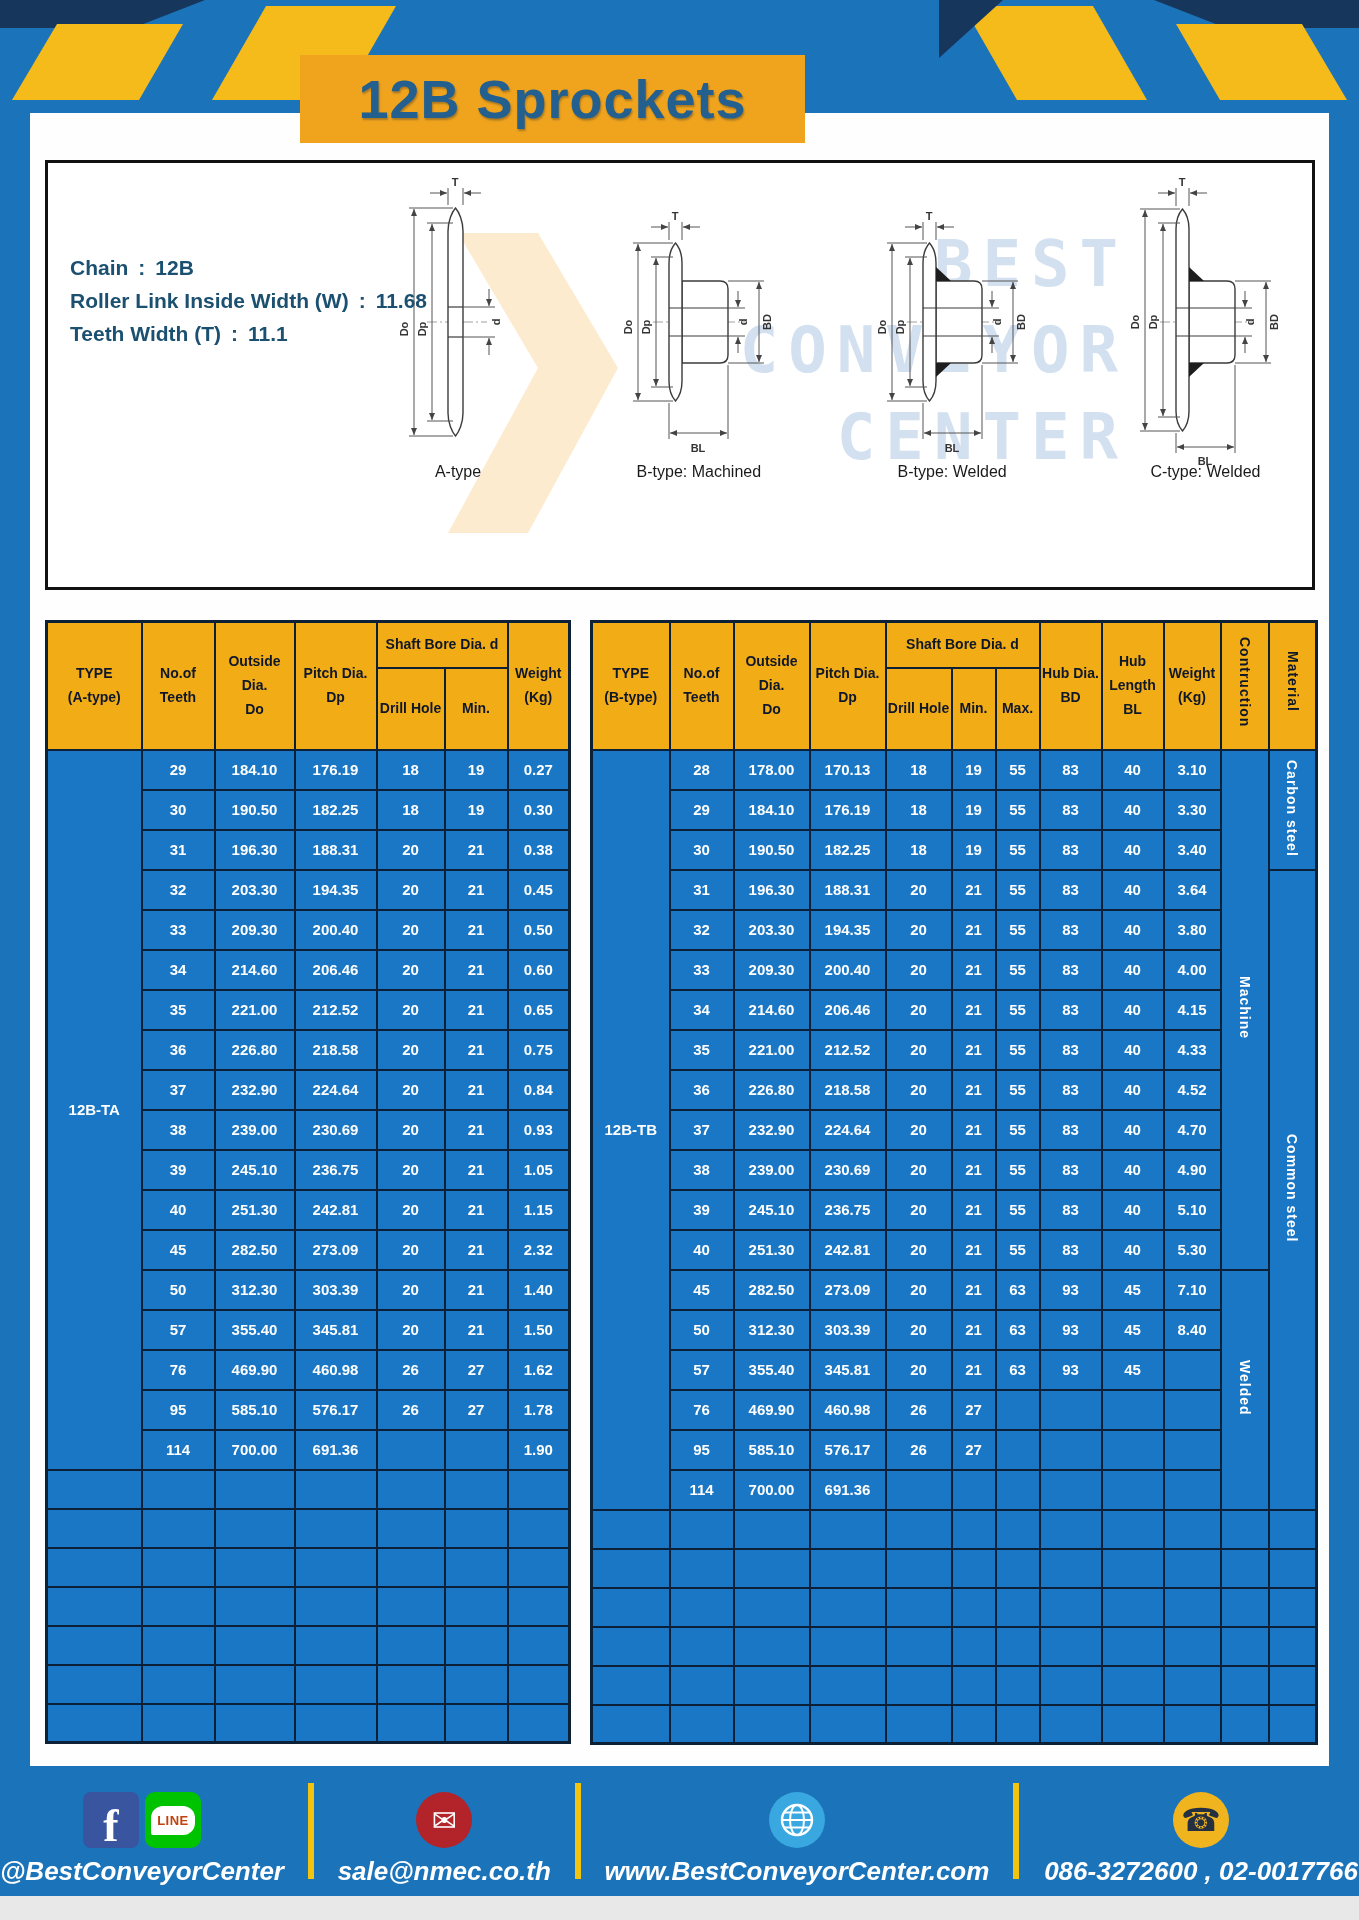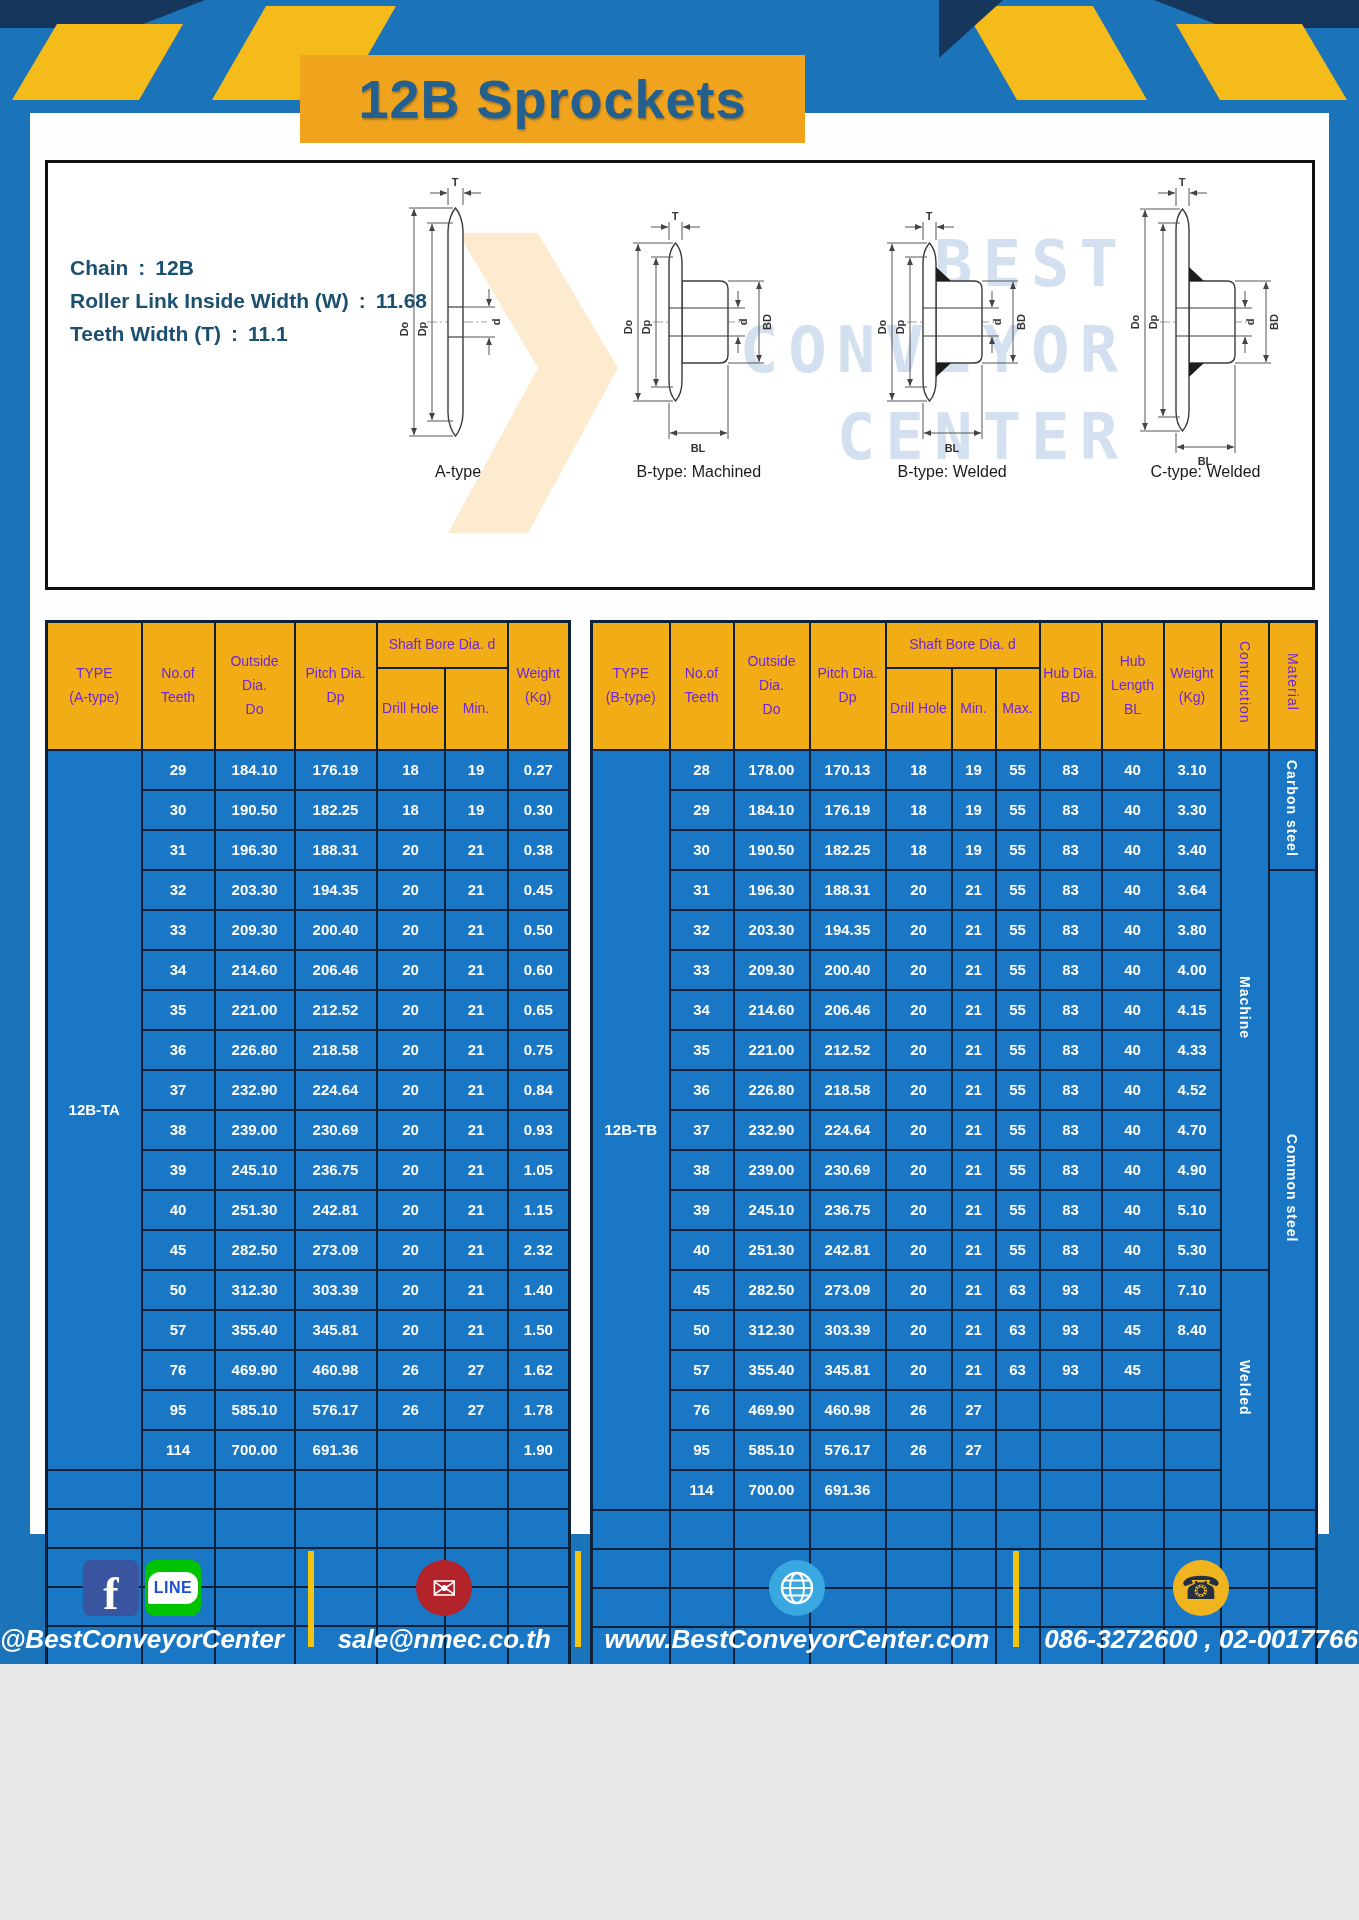--- a/index.html
+++ b/index.html
@@ -1,16 +1,16 @@
 <!DOCTYPE html>
 <html><head>
 <meta charset="utf-8">
 <style>
   html,body{margin:0;padding:0;background:#e8e8e8;font-family:"Liberation Sans",sans-serif;}
-  .page{position:relative;width:1359px;height:1664px;background:#1b73b9;overflow:hidden;margin:0 auto;}
+  .page{position:relative;width:1359px;height:1896px;background:#1b73b9;overflow:hidden;margin:0 auto;}
   .white-area{position:absolute;left:30px;right:30px;top:113px;bottom:130px;background:#fefefe;}
 
   
   .band-group{position:absolute;top:0;width:420px;height:113px;}
   .band-left{left:0;}
   .band-right{right:0;transform:scaleX(-1);}
   .band-group .shape{position:absolute;inset:0;}
   .navy-a{background:#16365c;clip-path:polygon(0 0,205px 0,133px 28px,0 28px);}
   .stripe-1{background:#f5bb1a;clip-path:polygon(12px 100px,57px 24px,183px 24px,139px 100px);}
   .stripe-2{background:#f5bb1a;clip-path:polygon(212px 100px,266px 6px,396px 6px,342px 100px);}
@@ -42,21 +42,21 @@
   .diag .bore{stroke:#3b3b3b;stroke-width:1.2;}
   .diag text{fill:#333;font-size:11px;font-weight:bold;font-family:"Liberation Sans",sans-serif;}
 
   
   table.data-table{border-collapse:collapse;table-layout:fixed;position:absolute;top:620px;
     border:3px solid #0c2038;}
   #left-table{left:45px;width:523px;}
   #right-table{left:590px;width:725px;}
   .data-table th,.data-table td{border:2px solid #0c2038;padding:0;text-align:center;vertical-align:middle;
     overflow:hidden;}
-  .data-table th{background:#f2ac15;color:#6d28d9;font-size:14px;font-weight:normal;line-height:1.7;
+  .data-table th{background:#f2ac15;color:#0f172a;font-size:14px;font-weight:bold;line-height:1.7;
     white-space:pre-line;}
   .data-table td{background:#1977c5;color:#fff;font-size:15px;font-weight:600;}
   .data-table thead tr.h1{height:46px;}
   .data-table thead tr.h2{height:82px;}
   .data-table tbody tr{height:40px;}
   .data-table tbody tr.empty-row{height:39px;}
   .vert{writing-mode:vertical-rl;text-orientation:mixed;display:inline-block;letter-spacing:1px;}
   td .vert{font-size:14px;}
   th .vert{font-size:14px;line-height:1.1;}
   td.type-cell{font-size:15px;}
@@ -64,22 +64,22 @@
   
   .footer{position:absolute;left:0;bottom:0;width:1359px;height:130px;display:flex;align-items:center;
     justify-content:center;color:#fff;}
   .f-sec{display:flex;flex-direction:column;align-items:center;justify-content:flex-end;gap:8px;height:112px;}
   .f-label{font-size:26px;font-weight:bold;white-space:nowrap;font-style:italic;}
   .f-div{width:7px;height:96px;background:#f2c40f;margin:0 24px;}
   .icon-row{display:flex;gap:6px;align-items:center;}
   .fb-icon{width:56px;height:56px;background:#3a559f;border-radius:8px;display:flex;align-items:flex-end;
     justify-content:center;color:#fff;font-family:"Liberation Serif",serif;font-weight:bold;font-size:46px;line-height:.95;}
   .line-icon{width:56px;height:56px;background:#00c300;border-radius:10px;display:flex;align-items:center;justify-content:center;}
-  .line-bubble{background:#fff;border-radius:12px 12px 12px 2px;padding:7px 6px;color:#1d4ed8;
-    font-size:16px;font-weight:bold;letter-spacing:.5px;}
+  .line-bubble{background:#fff;border-radius:12px 12px 12px 2px;padding:7px 6px;color:#c2410c;
+    font-size:13px;font-weight:bold;letter-spacing:.5px;}
   .circ-icon{width:56px;height:56px;border-radius:50%;display:flex;align-items:center;justify-content:center;}
   .mail-icon{background:#b2232a;color:#fff;font-size:30px;}
   .phone-icon{background:#f0b41e;color:#243042;font-size:32px;}
   .globe-icon{background:#3aa8e0;}
   .sec1{width:300px;} .sec2{width:230px;} .sec3{width:430px;justify-content:flex-end;} .sec4{width:390px;}
 </style>
 </head>
 <body>
 
 <div class="page">

